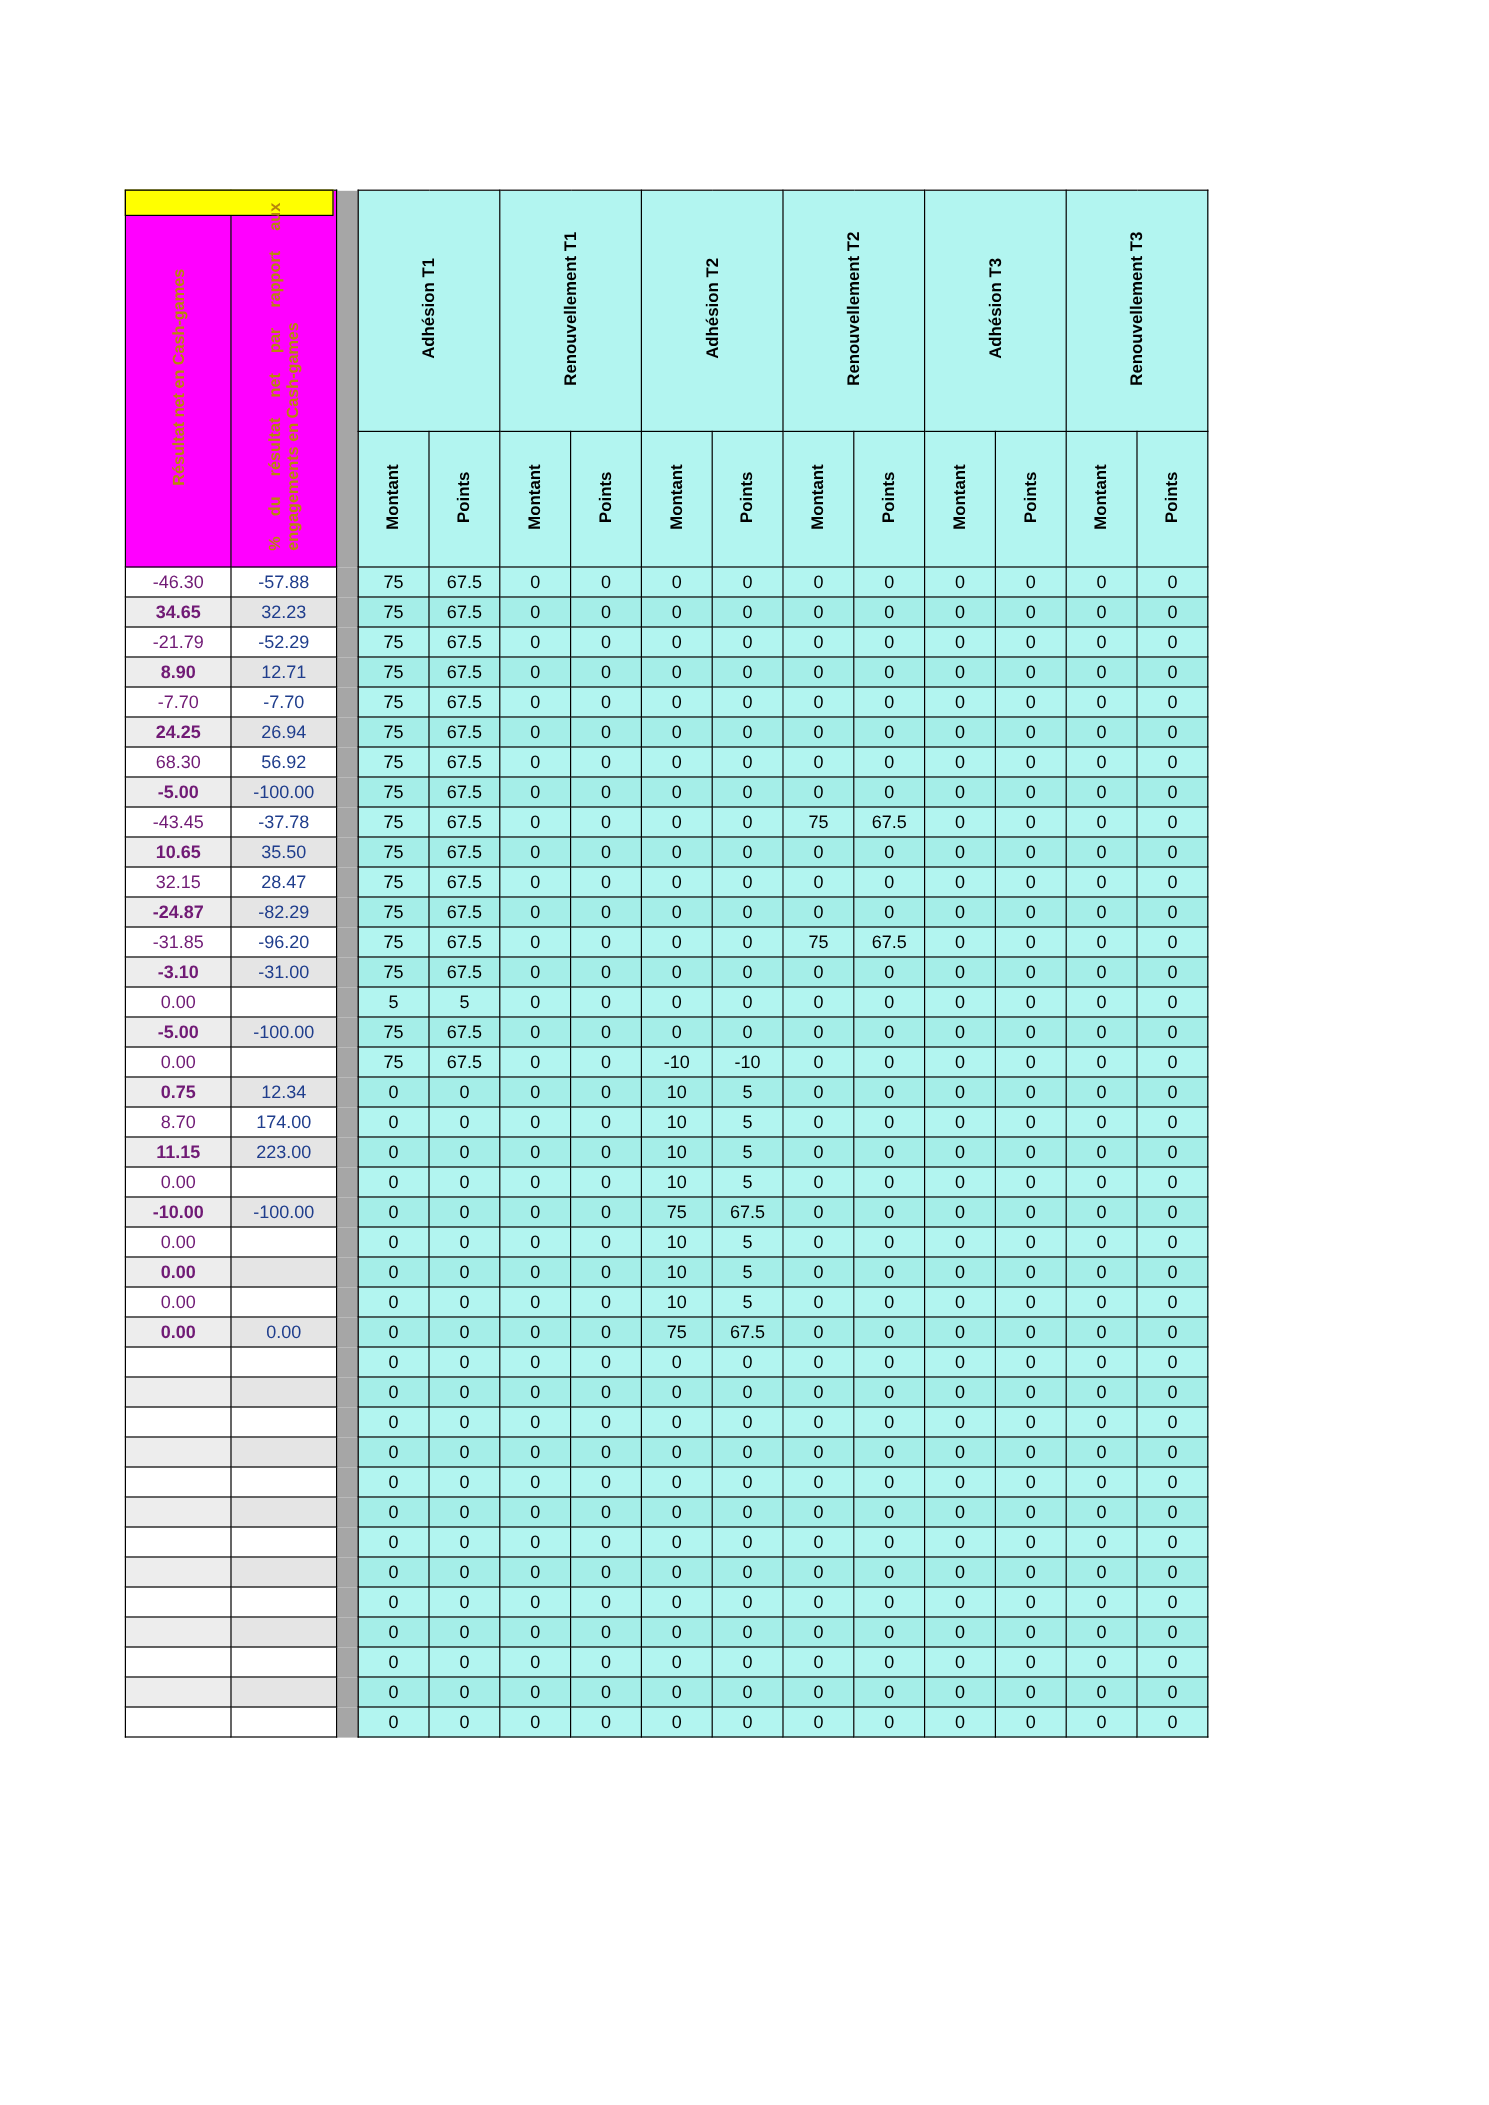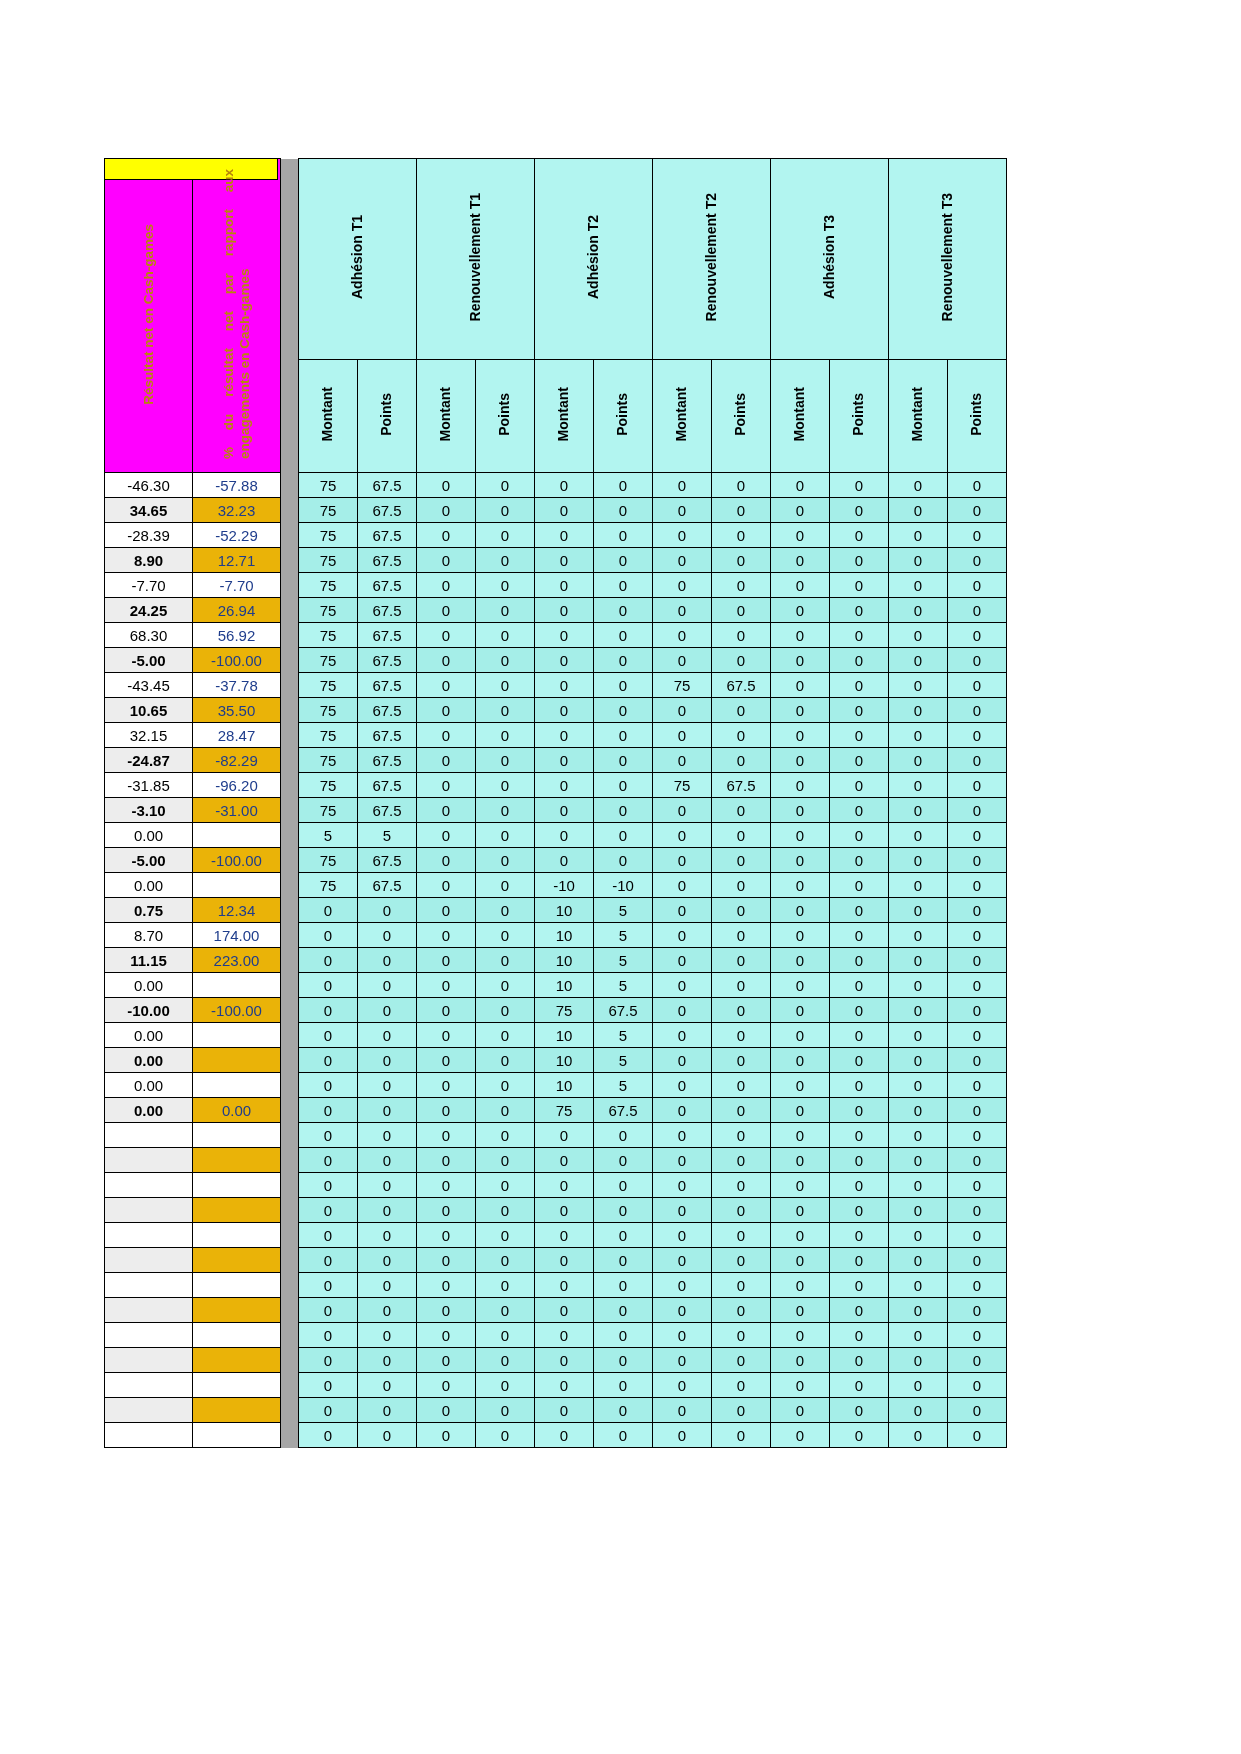--- a/index.html
+++ b/index.html
@@ -97,34 +97,34 @@
     border: 1px solid #000000;
     height: 25px;
     font-size: 15px;
     text-align: center;
     vertical-align: middle;
     padding: 0 3px;
     box-sizing: border-box;
   }
   td.cell.res {
     background: #ffffff;
-    color: #000000;
+    color: #701a75;
     margin-left: 26px;
   }
   td.cell.res.alt {
     background: #ededed;
     font-weight: bold;
   }
   td.cell.pct {
     background: #ffffff;
     color: #1f3d8c;
     margin-top: 39px;
   }
   td.cell.pct.alt {
-    background: #eab308;
+    background: #e5e5e5;
   }
   td.cell.num {
     background: #b2f5f0;
     color: #000000;
   }
   td.cell.num.alt {
     background: #a5eee8;
   }
 </style>
 </head>
@@ -225,21 +225,21 @@
           <td class="cell num alt">0</td>
           <td class="cell num alt">0</td>
           <td class="cell num alt">0</td>
           <td class="cell num alt">0</td>
           <td class="cell num alt">0</td>
           <td class="cell num alt">0</td>
           <td class="cell num alt">0</td>
           <td class="cell num alt">0</td>
         </tr>
         <tr>
-          <td class="cell res">-28.39</td>
+          <td class="cell res">-21.79</td>
           <td class="cell pct">-52.29</td>
           <td class="gap-col"></td>
           <td class="cell num">75</td>
           <td class="cell num">67.5</td>
           <td class="cell num">0</td>
           <td class="cell num">0</td>
           <td class="cell num">0</td>
           <td class="cell num">0</td>
           <td class="cell num">0</td>
           <td class="cell num">0</td>

